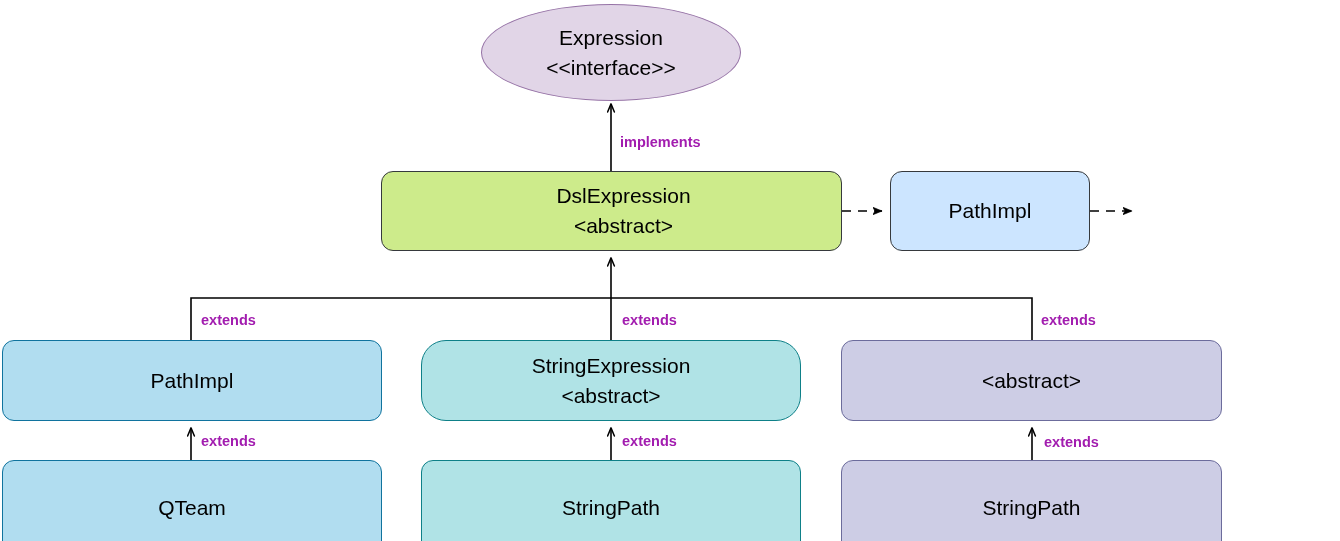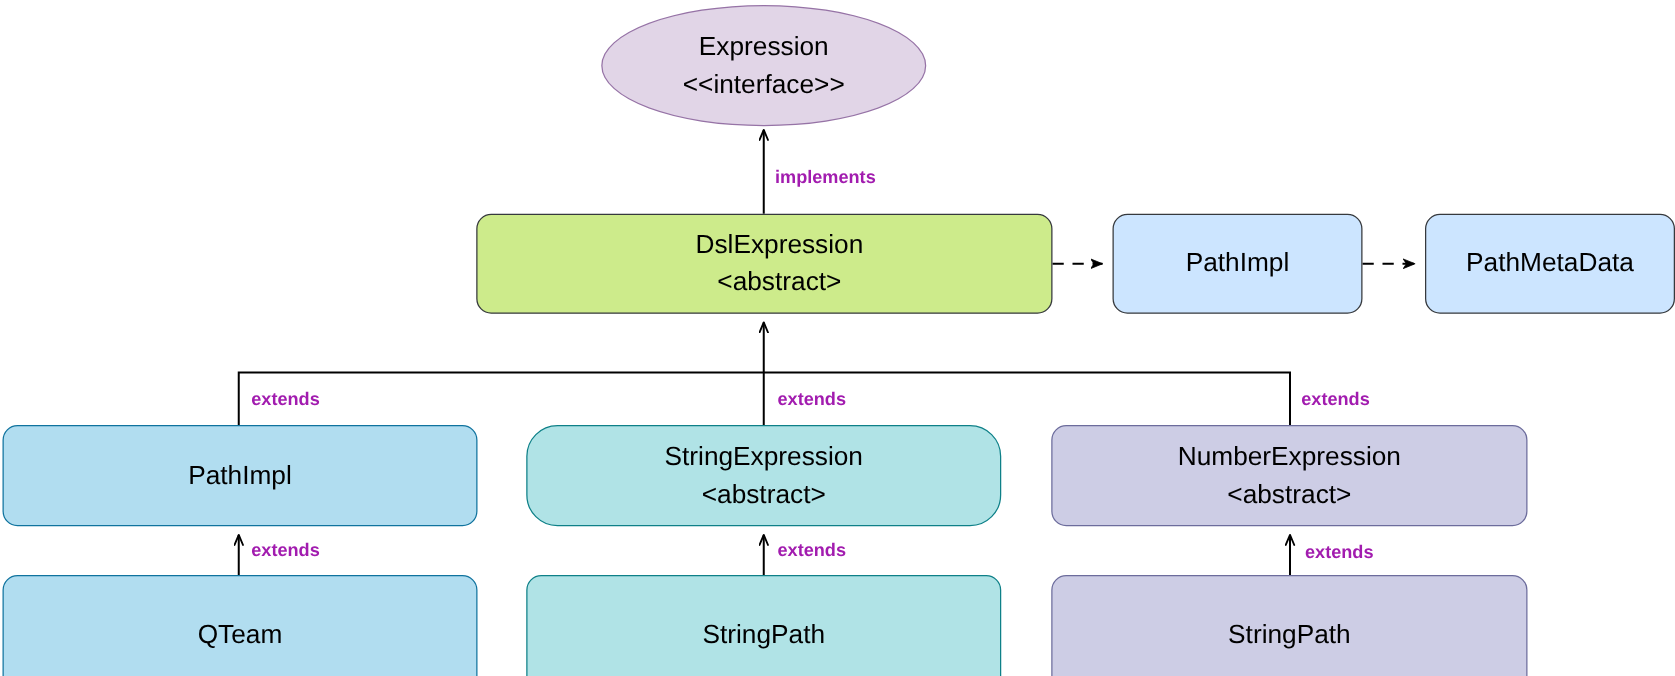--- a/index.html
+++ b/index.html
@@ -92,35 +92,31 @@
 
   <div class="node" style="left: 381px; top: 171px; width: 461px; height: 80px; background: rgb(205, 235, 139); border-color: rgb(54, 57, 61); padding-left: 24px;">
     <span class="nm">DslExpression</span>
     <span class="st">&lt;abstract&gt;</span>
   </div>
 
   <div class="node" style="left: 890px; top: 171px; width: 200px; height: 80px; background: rgb(204, 229, 255); border-color: rgb(54, 57, 61);">
     <span class="nm">PathImpl</span>
   </div>
 
-  <div class="node" style="left: 1140px; top: 171px; width: 200px; height: 80px; background: rgb(204, 229, 255); border-color: rgb(54, 57, 61);">
-    <span class="nm">PathMetaData</span>
-  </div>
 
   <div class="node" style="left: 2px; top: 340px; width: 380px; height: 81px; background: rgb(177, 221, 240); border-color: rgb(16, 115, 158);">
     <span class="nm">PathImpl</span>
   </div>
 
   <div class="node" style="left: 421px; top: 340px; width: 380px; height: 81px; background: rgb(176, 227, 230); border-color: rgb(14, 128, 136); border-radius: 25px;">
     <span class="nm">StringExpression</span>
     <span class="st">&lt;abstract&gt;</span>
   </div>
 
   <div class="node" style="left: 841px; top: 340px; width: 381px; height: 81px; background: rgb(205, 205, 229); border-color: rgb(108, 108, 156);">
-    <span class="nm">NumberExpression</span>
     <span class="st">&lt;abstract&gt;</span>
   </div>
 
   <div class="node" style="left: 2px; top: 460px; width: 380px; height: 95px; background: rgb(177, 221, 240); border-color: rgb(16, 115, 158);">
     <span class="nm">QTeam</span>
   </div>
 
   <div class="node" style="left: 421px; top: 460px; width: 380px; height: 95px; background: rgb(176, 227, 230); border-color: rgb(14, 128, 136);">
     <span class="nm">StringPath</span>
   </div>

